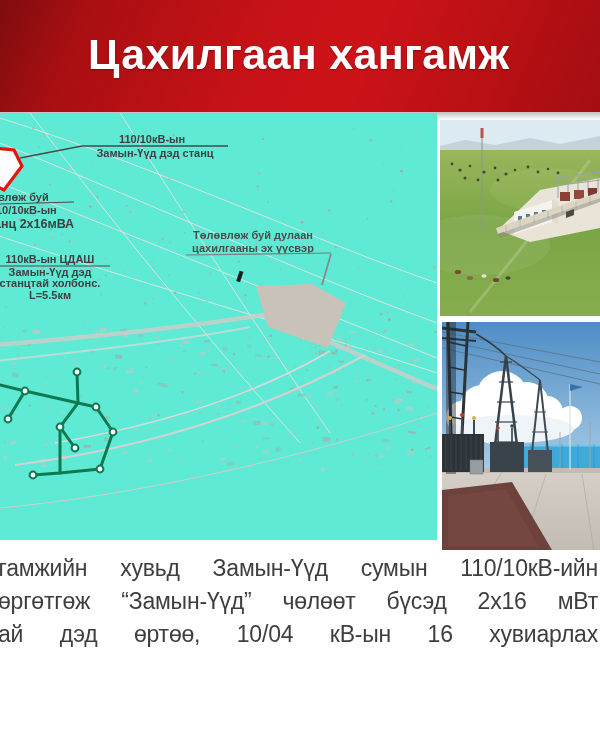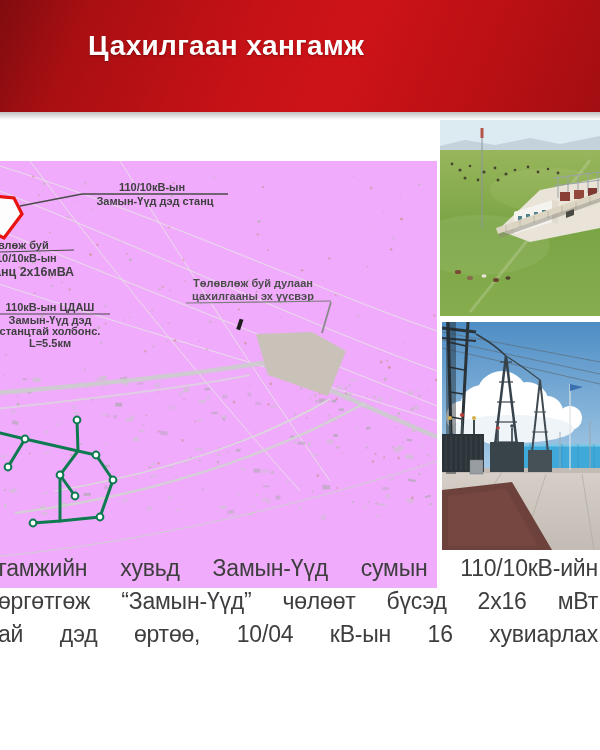--- a/index.html
+++ b/index.html
@@ -2,27 +2,27 @@
 <html><head>
 <meta charset="utf-8">
 <style>
   html,body{margin:0;padding:0;background:#ffffff;}
   .slide{position:relative;width:600px;height:750px;overflow:hidden;background:#ffffff;
          font-family:"Liberation Sans","DejaVu Sans",sans-serif;}
 
   
   .header{position:absolute;left:0;top:0;width:600px;height:112px;
           background:linear-gradient(112deg,#7f0c0f 0%,#a90f12 14%,#c61217 42%,#cd1318 58%,#b81014 82%,#a30e12 100%);}
-  .header-title{position:absolute;left:88px;top:30px;font-size:28px;font-weight:bold;color:#ffffff;
+  .header-title{position:absolute;left:88px;top:30px;font-size:43px;font-weight:bold;color:#ffffff;
                 letter-spacing:.3px;text-shadow:0 1px 2px rgba(60,0,0,.45);white-space:nowrap;}
   .header-shadow{position:absolute;left:0;top:112px;width:600px;height:8px;
                  background:linear-gradient(180deg,rgba(90,90,90,.38),rgba(90,90,90,0));}
 
   
-  .map{position:absolute;left:0;top:113px;width:437px;height:427px;overflow:hidden;background:#f0abfc;margin-top:48px;}
+  .map{position:absolute;left:0;top:113px;width:437px;height:427px;overflow:hidden;background:#5eead4;}
   .map svg{display:block;}
   .ann{font-family:"Liberation Sans","DejaVu Sans",sans-serif;font-size:11px;fill:#3f3f3f;font-weight:600;}
   .ann.big{font-size:12.5px;}
   .ann.soft{fill:#4c4c4c;}
 
   
   .photo{position:absolute;overflow:hidden;}
   .photo-top{left:440px;top:120px;width:160px;height:196px;}
   .photo-bottom{left:442px;top:322px;width:158px;height:228px;}
   .photo svg{display:block;}

